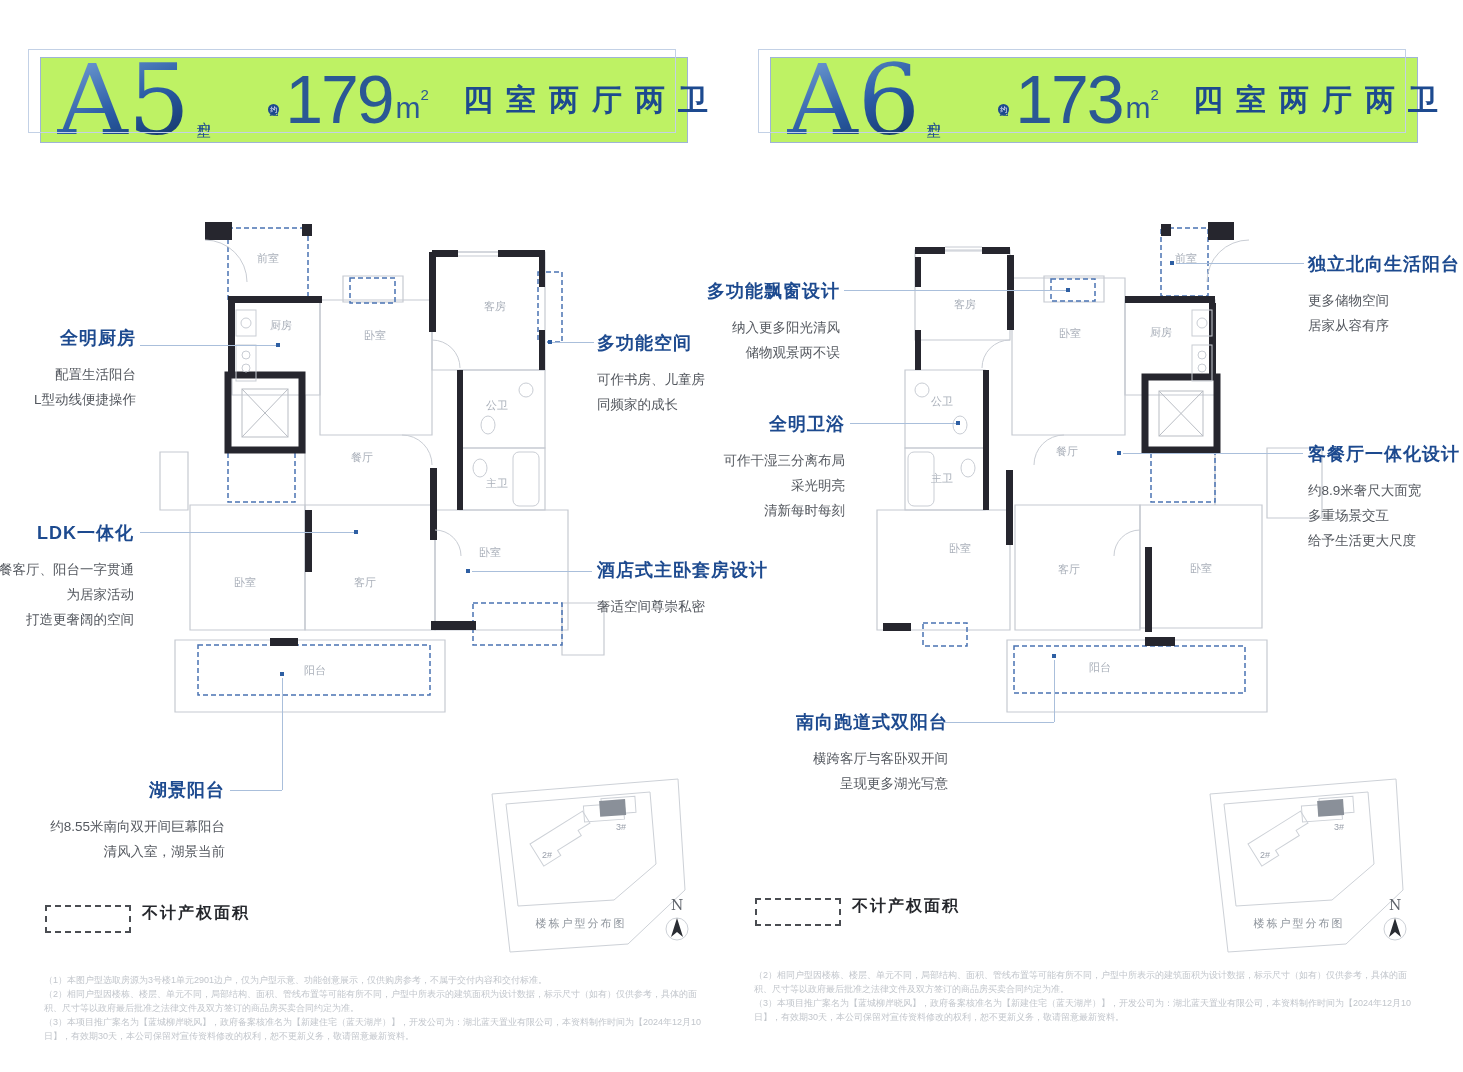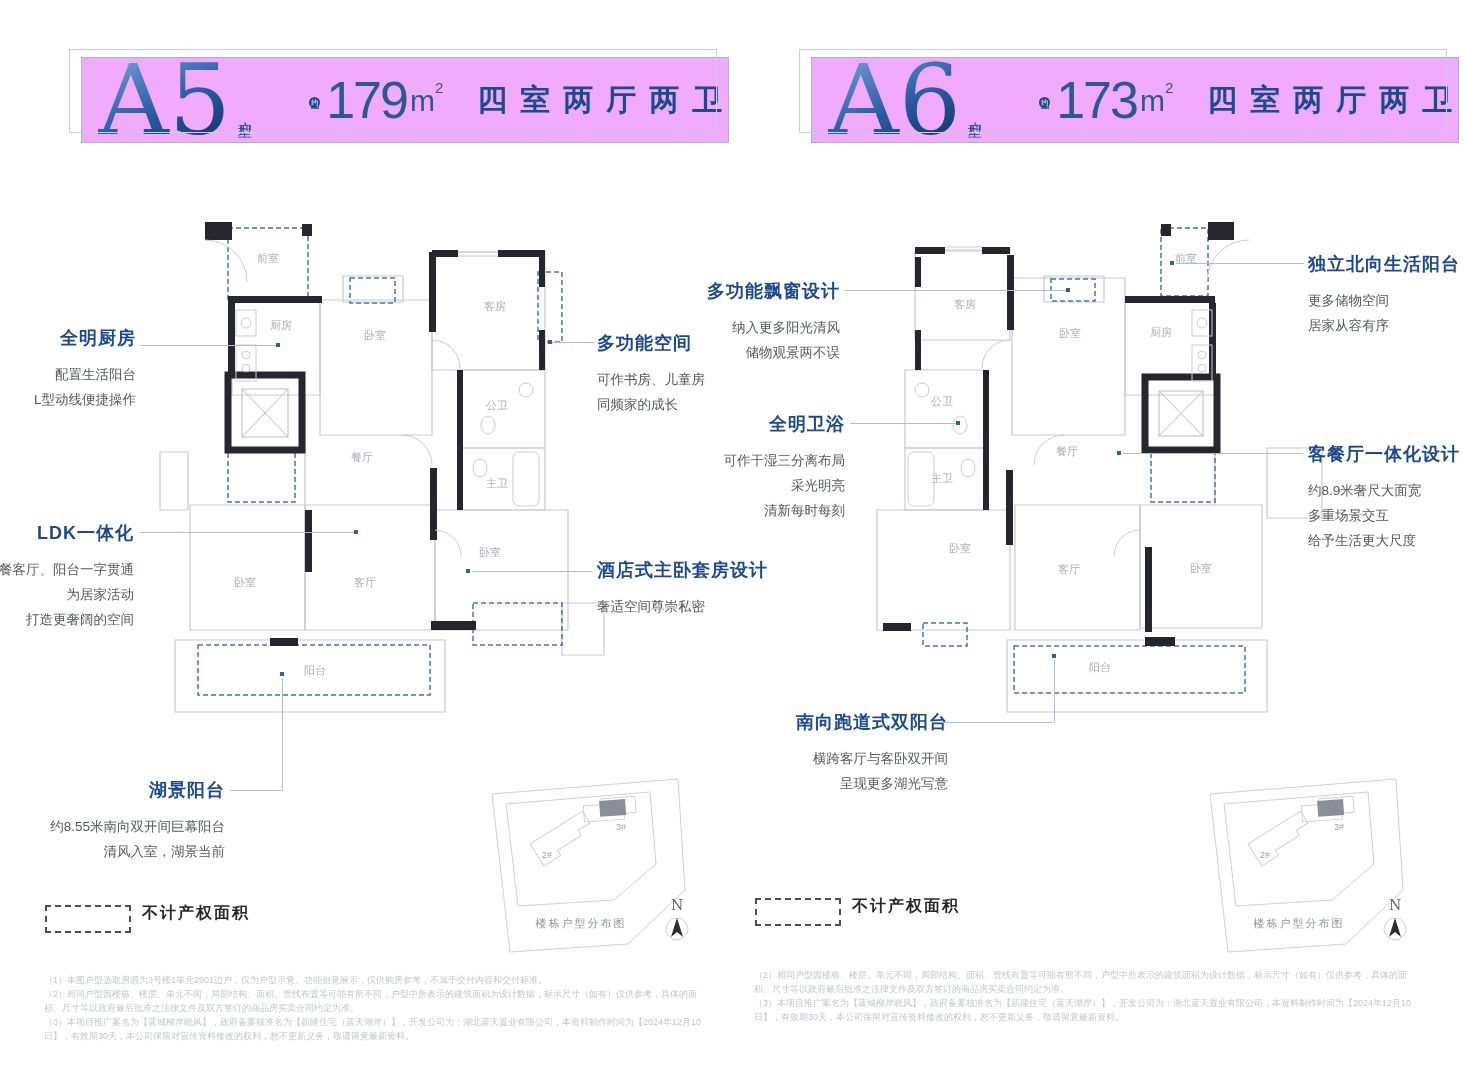--- a/index.html
+++ b/index.html
@@ -1,36 +1,36 @@
 <!DOCTYPE html>
 <html><head>
 <meta charset="utf-8">
 <style>
   html,body{margin:0;padding:0;background:#fff;}
   #page{position:relative;width:1463px;height:1072px;background:#ffffff;overflow:hidden;
         font-family:"Liberation Sans",sans-serif;}
   
-  .badge{position:absolute;top:57px;height:84px;border:1px solid #9fb4d6;background:#f0abfc;
-         display:flex;align-items:center;margin-left:41px;}
+  .badge{position:absolute;top:57px;height:84px;border:1px solid #9fb4d6;background:#bef264;
+         display:flex;align-items:center;}
   .badge::before{content:"";position:absolute;top:-9px;bottom:9px;left:-13px;right:11px;
          border:1px solid #c3d1e6;pointer-events:none;}
   .big{font-family:"DejaVu Serif",serif;font-size:98px;line-height:0.9;margin-left:16px;color:#1d4a8f;}
   @supports (-webkit-background-clip: text){
     .big{background:linear-gradient(155deg,#7aa6da 0%,#2a5ba4 55%,#10305f 100%);
          -webkit-background-clip:text;background-clip:text;color:transparent;}
   }
   .typev{writing-mode:vertical-rl;text-orientation:upright;font-size:14px;color:#1d4a8f;
          margin:26px 0 0 5px;letter-spacing:3px;}
   .vline{width:1px;height:56px;background:#9fb4d6;margin:0 24px 0 30px;}
   .areawrap{display:flex;align-items:flex-end;}
   .jm{display:flex;flex-direction:column;align-items:center;margin-bottom:14px;}
   .jm .v{writing-mode:vertical-rl;text-orientation:upright;font-size:9px;color:#1d4a8f;letter-spacing:1px;}
   .jm .circ{width:11px;height:11px;border-radius:50%;background:#1d4a8f;color:#fff;font-size:7px;
          line-height:11px;text-align:center;margin-top:2px;}
-  .num{font-size:52px;line-height:0.85;color:#2b5894;letter-spacing:-2px;margin:0 3px 0 5px;}
+  .num{font-size:68px;line-height:0.85;color:#2b5894;letter-spacing:-2px;margin:0 3px 0 5px;}
   .munit{font-size:30px;color:#2b5894;margin-bottom:4px;}
   .msup{font-size:15px;color:#2b5894;vertical-align:18px;}
   .roomsline{font-size:30px;color:#1d4a8f;font-weight:700;letter-spacing:13px;margin-left:34px;white-space:nowrap;}
   
   .co{position:absolute;white-space:nowrap;}
   .co .t{font-size:18px;font-weight:700;color:#1d4a8f;letter-spacing:1px;}
   .co .d{margin-top:12px;font-size:13.5px;color:#54585f;line-height:25px;}
   .co.r{text-align:right;}
   .co.l{text-align:left;}
   .lead{position:absolute;background:#aabfdb;}

